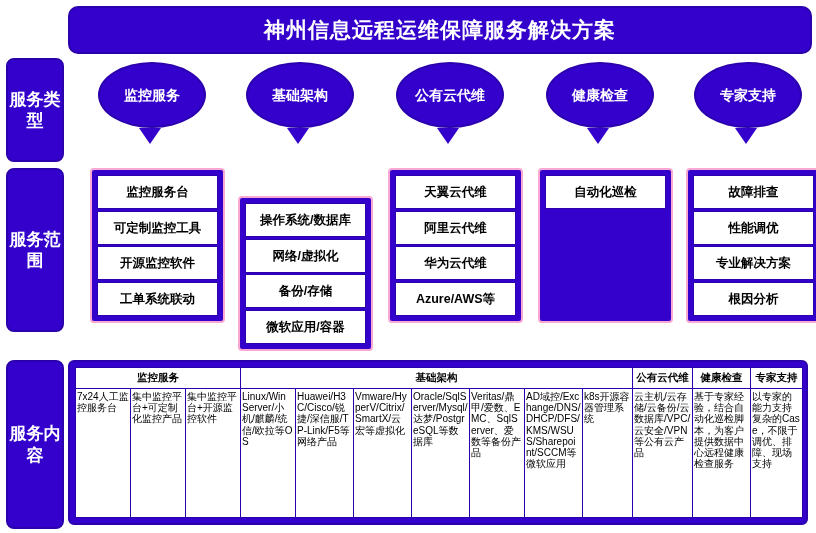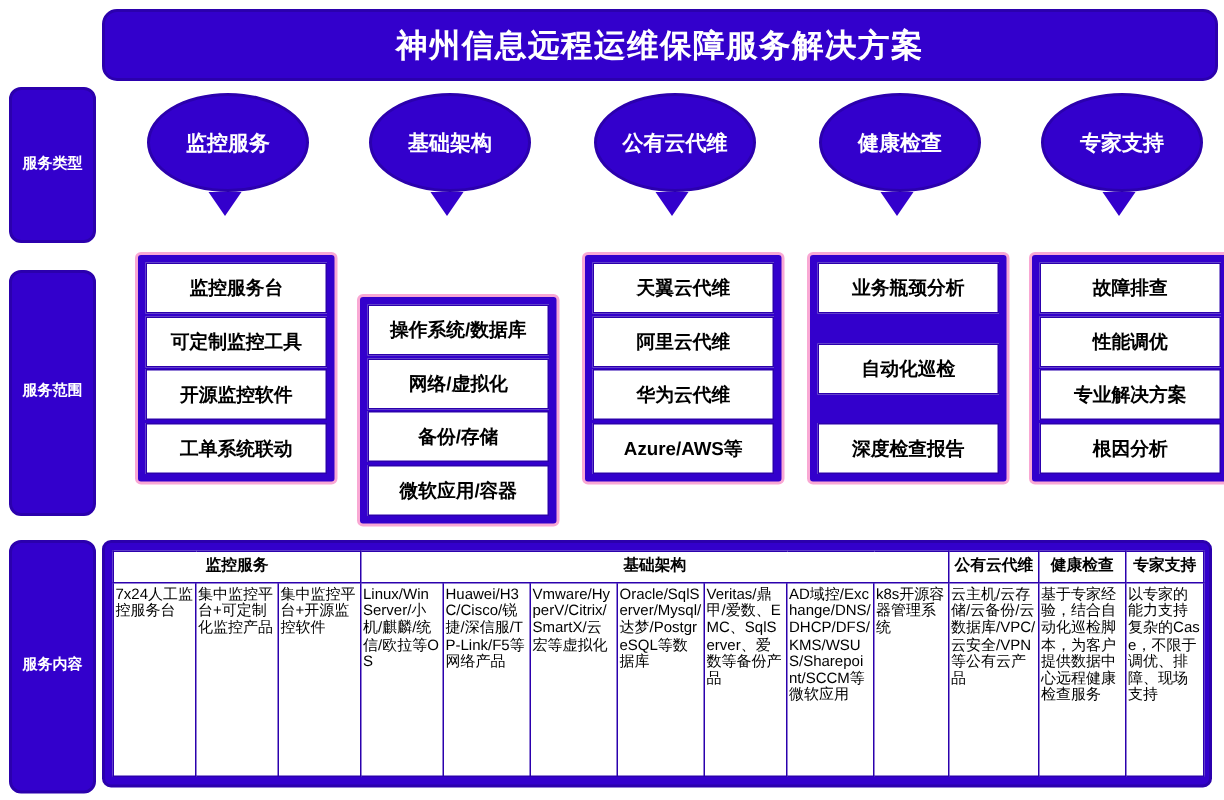--- a/index.html
+++ b/index.html
@@ -42,30 +42,30 @@
 
   
   .row-label {
     position: absolute;
     left: 6px;
     width: 54px;
     background: #3300cc;
     border: 2px solid #2b00ad;
     border-radius: 8px;
     color: #ffffff;
-    font-size: 10px;
+    font-size: 17px;
     font-weight: bold;
     display: flex;
     align-items: center;
     justify-content: center;
     text-align: center;
     line-height: 1.25;
   }
   #row-label-1 { top: 58px; height: 100px; }
-  #row-label-2 { top: 180px; height: 160px; font-family: Liberation Mono, monospace; }
+  #row-label-2 { top: 168px; height: 160px; }
   #row-label-3 { top: 360px; height: 165px; }
 
   
   .ellipse {
     position: absolute;
     top: 62px;
     width: 104px;
     height: 62px;
     background: #3300cc;
     border: 2px solid #2b00ad;
@@ -205,23 +205,21 @@
   </div>
 
   <div class="scope-col" style="left:388px;">
     <div class="scope-item">天翼云代维</div>
     <div class="scope-item">阿里云代维</div>
     <div class="scope-item">华为云代维</div>
     <div class="scope-item">Azure/AWS等</div>
   </div>
 
   <div class="scope-col" style="left:538px;">
-    <div class="scope-item">业务瓶颈分析</div>
     <div class="scope-item">自动化巡检</div>
-    <div class="scope-item">深度检查报告</div>
   </div>
 
   <div class="scope-col" style="left:686px;">
     <div class="scope-item">故障排查</div>
     <div class="scope-item">性能调优</div>
     <div class="scope-item">专业解决方案</div>
     <div class="scope-item">根因分析</div>
   </div>
 
   <div class="content-panel">

